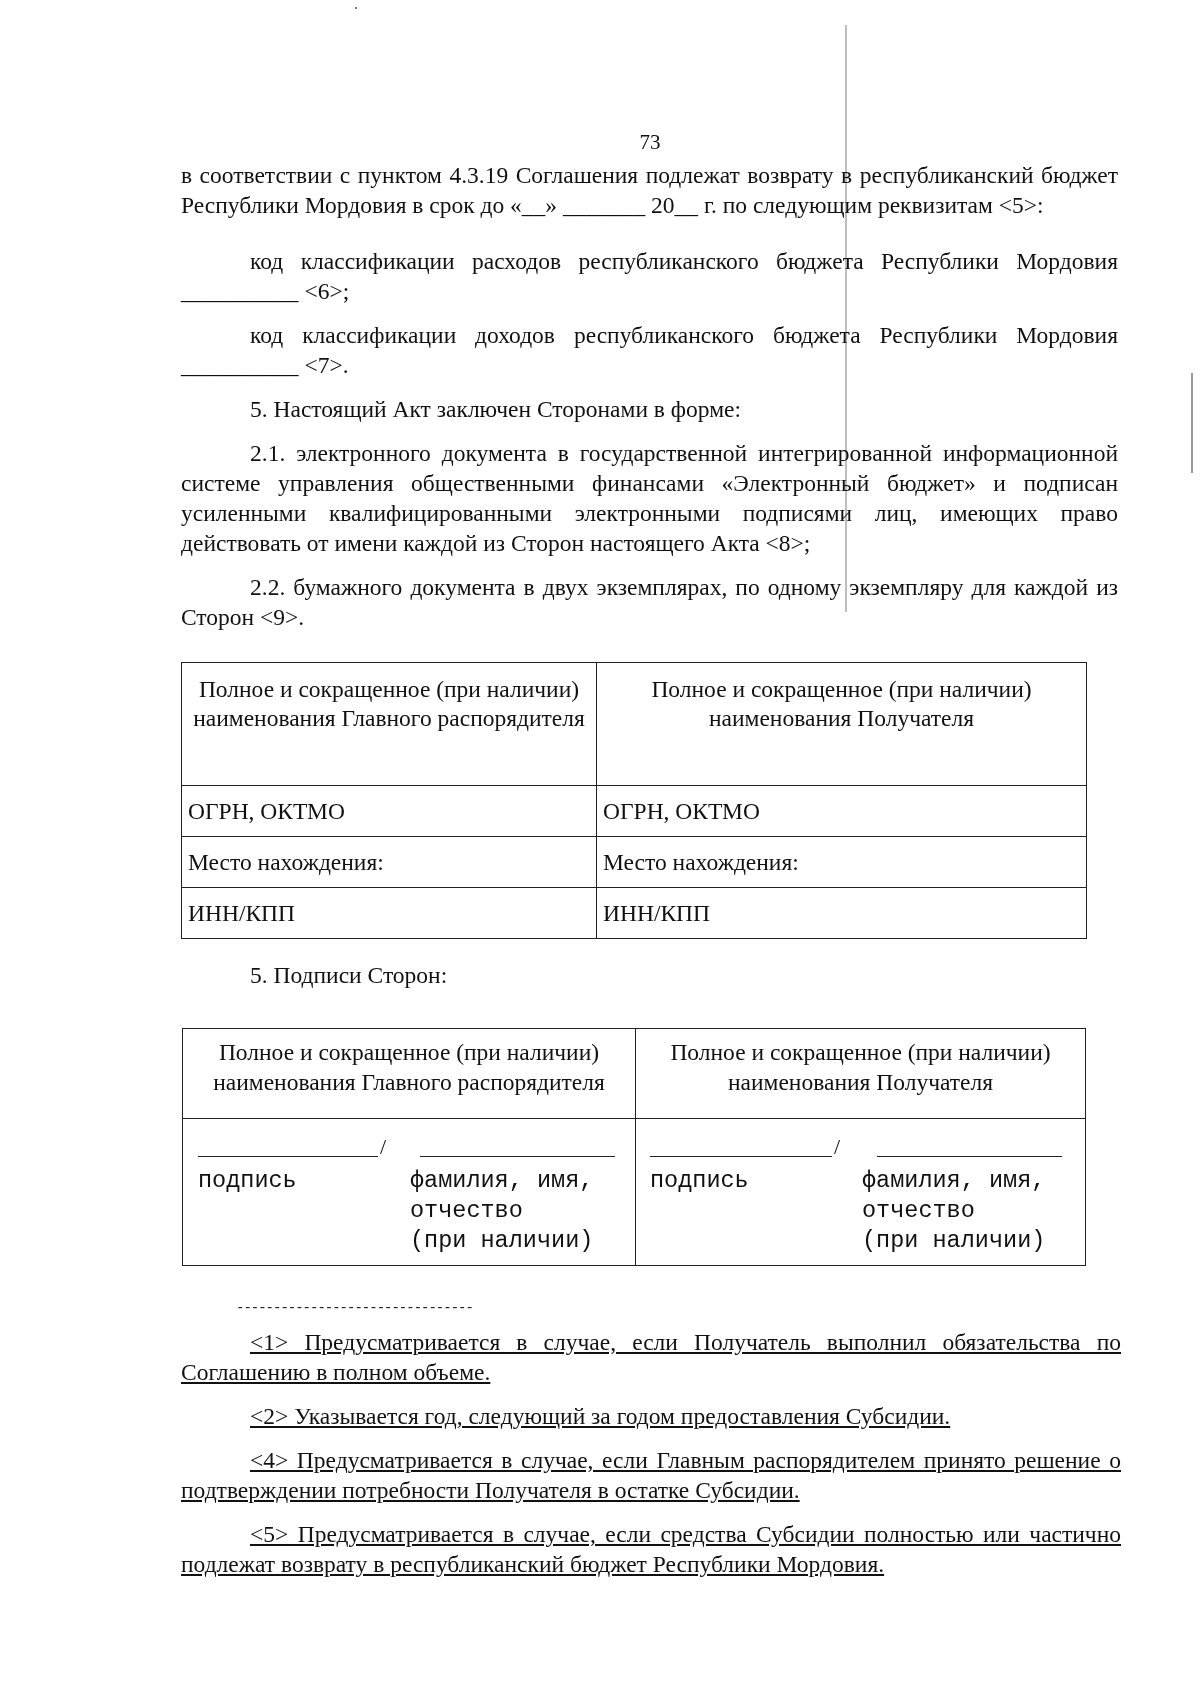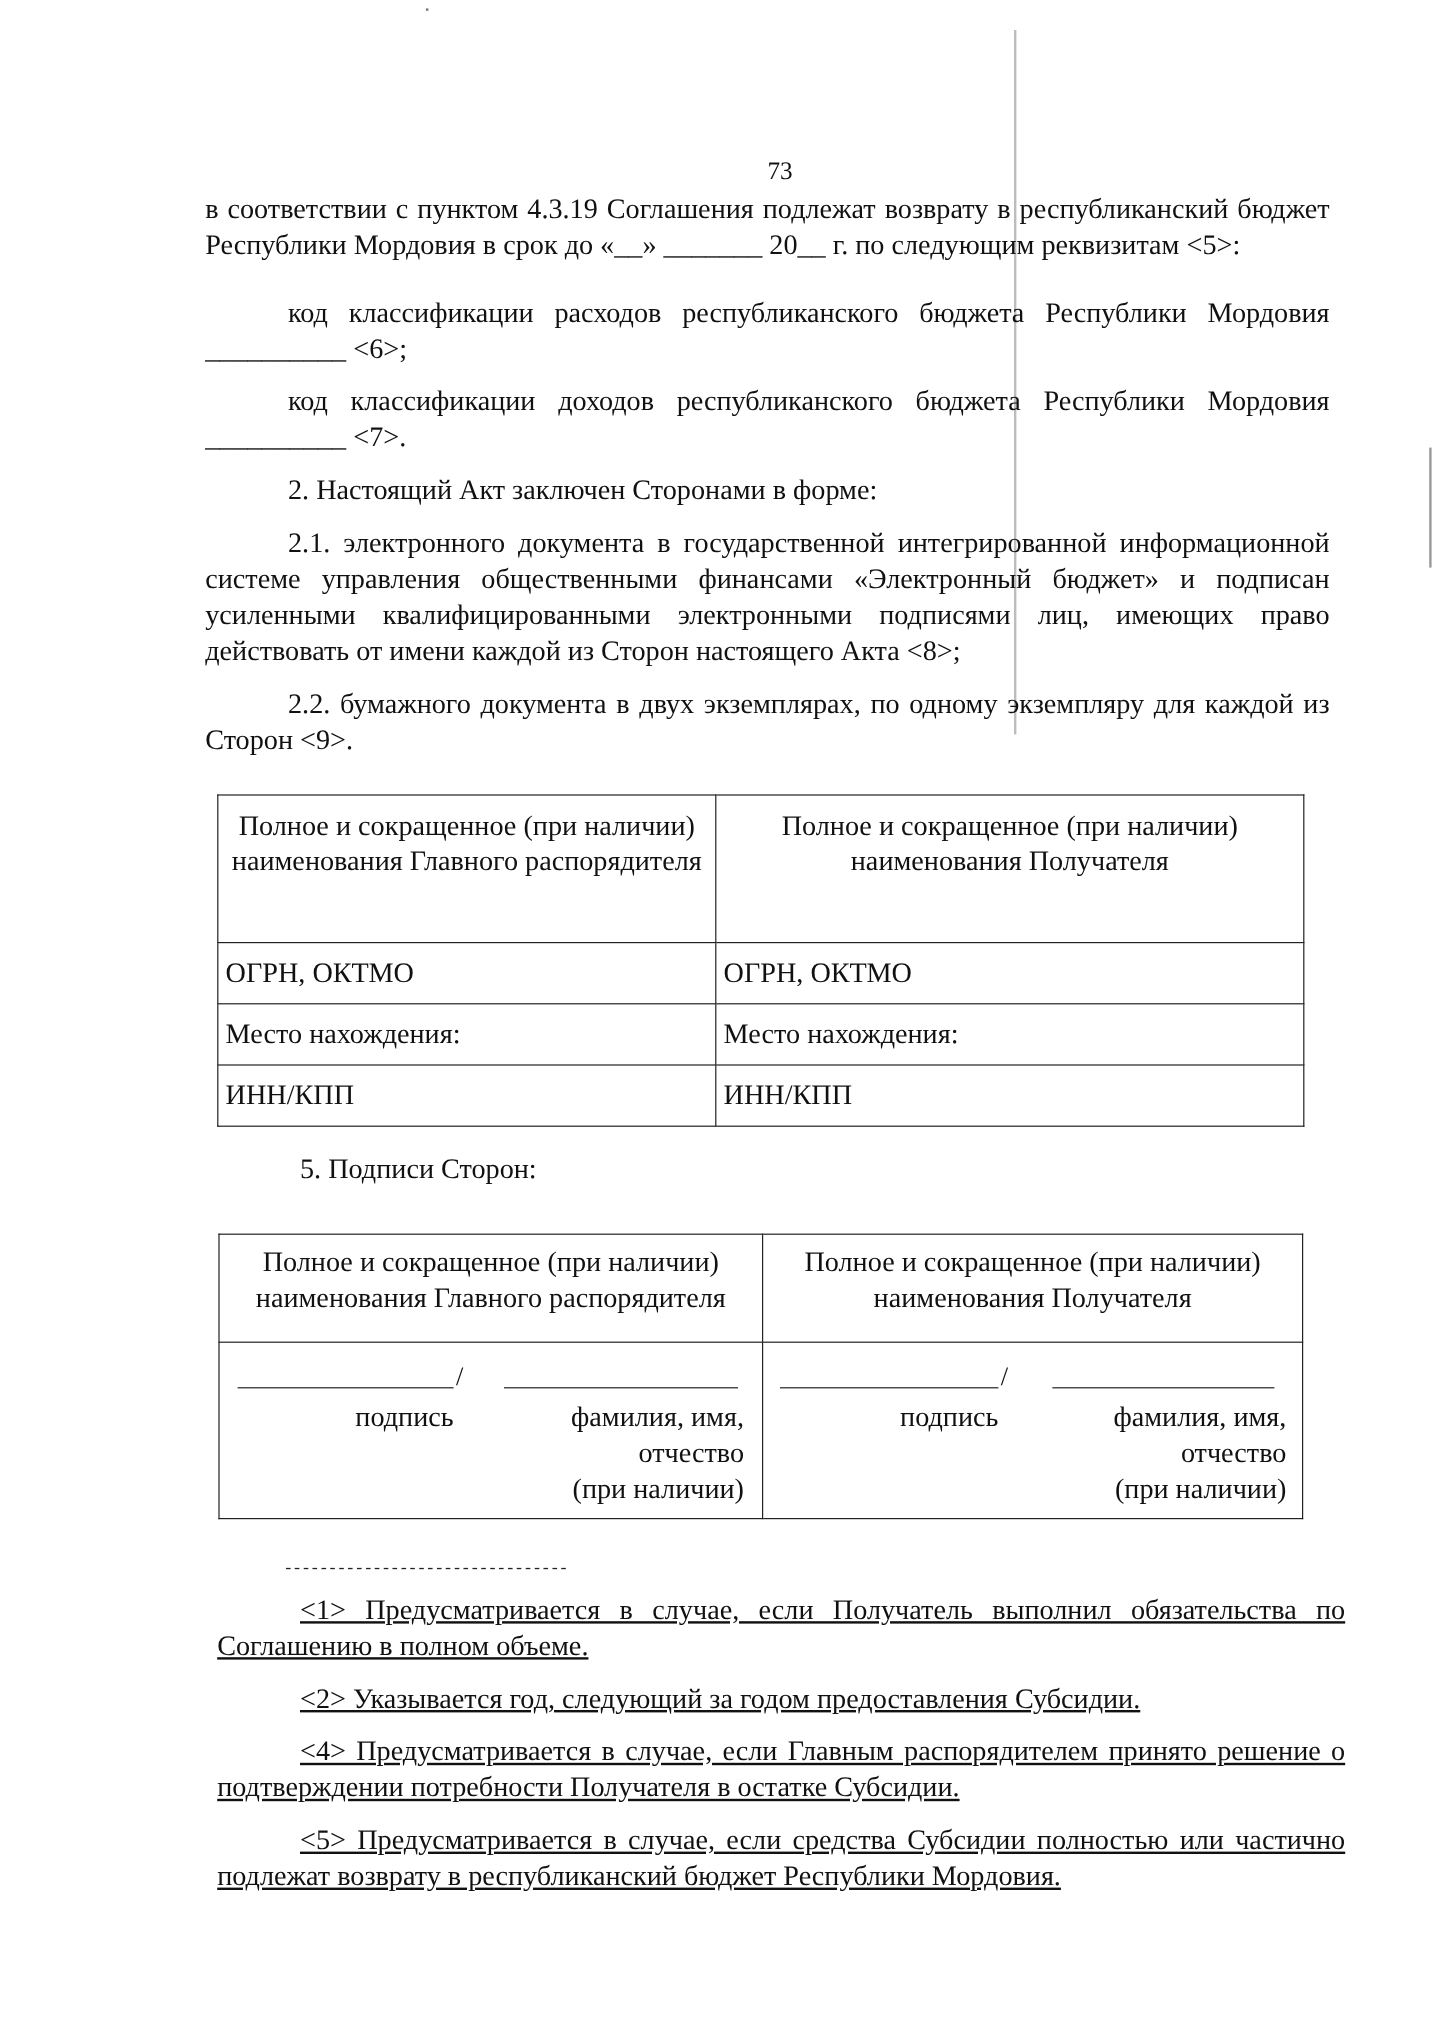--- a/index.html
+++ b/index.html
@@ -15,21 +15,21 @@
   .scan-line {
     position: absolute; left: 845px; top: 25px; width: 2px; height: 587px;
     background: #bdbdbd;
   }
   .scan-mark {
     position: absolute; left: 1191px; top: 373px; width: 2px; height: 100px;
     background: #9a9a9a;
   }
   .speck { position: absolute; width: 2px; height: 2px; background: #777; }
   .text {
-    position: absolute; left: 171px; width: 937px;
+    position: absolute; left: 181px; width: 937px;
     font-size: 23.5px; line-height: 30px;
   }
   .p { margin: 0; text-align: justify; text-align-last: left; }
   .p.indent { text-indent: 69px; margin-top: 14px; }
   .gap { height: 12px; }
 
   table.req {
     position: absolute; left: 181px; top: 662px; width: 906px;
     border-collapse: collapse; font-size: 23.5px;
   }
@@ -49,21 +49,21 @@
   }
   table.sig td { border: 1.5px solid #222; vertical-align: top; }
   table.sig td.h { text-align: center; height: 80px; padding-top: 8px; line-height: 30px; }
   table.sig col.c1 { width: 453px; }
   .sigcell { position: relative; height: 144px; }
   .sigline {
     position: absolute; top: 36px; border-bottom: 1.3px solid #222; height: 0;
   }
   .slash { position: absolute; top: 14px; font-size: 22px; }
   .siglabel {
-    position: absolute; top: 46px; text-align: right; line-height: 30px;
+    position: absolute; top: 46px; text-align: left; line-height: 30px; font-family: Liberation Mono, monospace;
   }
 
   .footnote-sep {
     position: absolute; left: 236px; top: 1300px; font-family: "Liberation Mono", monospace;
     font-size: 14px; letter-spacing: -1px; color: #222;
   }
   .notes {
     position: absolute; left: 181px; top: 1313px; width: 940px;
     font-size: 23.5px; line-height: 30px; text-decoration: underline;
   }
@@ -75,21 +75,21 @@
 <div class="scan-mark"></div>
 <div class="speck" style="left:355px;top:7px;"></div>
 
 <div class="page-num">73</div>
 
 <div class="text" style="top:160px;">
   <p class="p">в соответствии с пунктом 4.3.19 Соглашения подлежат возврату в республиканский бюджет Республики Мордовия в срок до «__» _______ 20__ г. по следующим реквизитам &lt;5&gt;:</p>
   <div class="gap"></div>
   <p class="p indent">код классификации расходов республиканского бюджета Республики Мордовия __________ &lt;6&gt;;</p>
   <p class="p indent">код классификации доходов республиканского бюджета Республики Мордовия __________ &lt;7&gt;.</p>
-  <p class="p indent">2. Настоящий Акт заключен Сторонами в форме:</p>
+  <p class="p indent">5. Настоящий Акт заключен Сторонами в форме:</p>
   <p class="p indent">2.1. электронного документа в государственной интегрированной информационной системе управления общественными финансами «Электронный бюджет» и подписан усиленными квалифицированными электронными подписями лиц, имеющих право действовать от имени каждой из Сторон настоящего Акта &lt;8&gt;;</p>
   <p class="p indent">2.2. бумажного документа в двух экземплярах, по одному экземпляру для каждой из Сторон &lt;9&gt;.</p>
 </div>
 
 <table class="req">
   <colgroup>
       <col class="c1">
       <col>
     </colgroup>
   <tbody>

